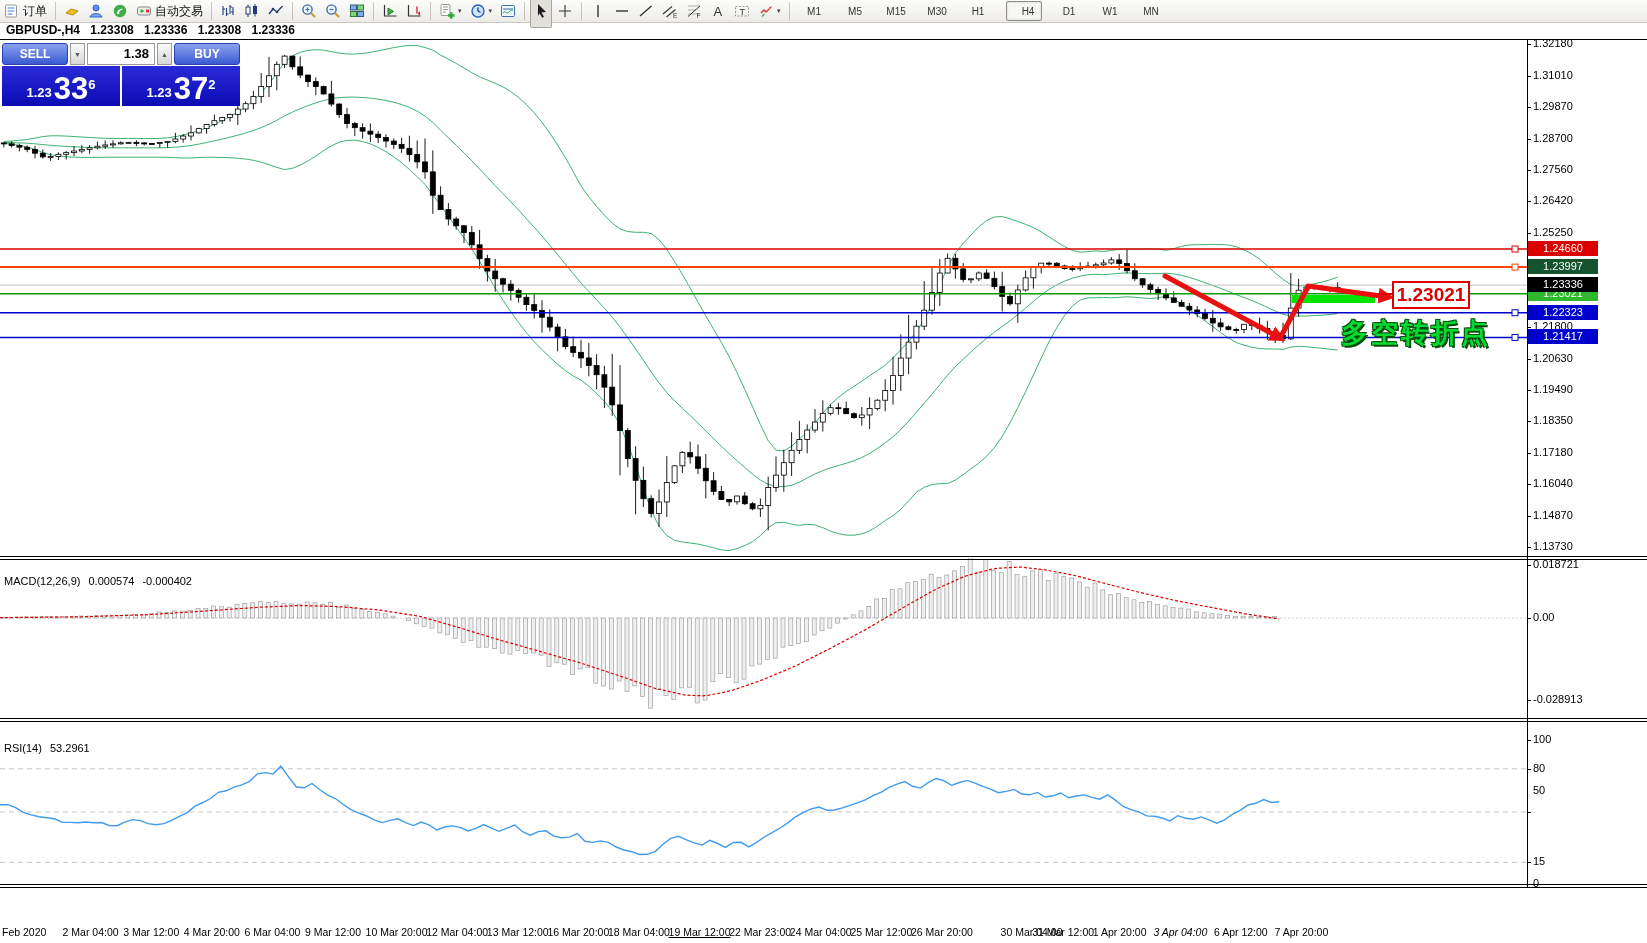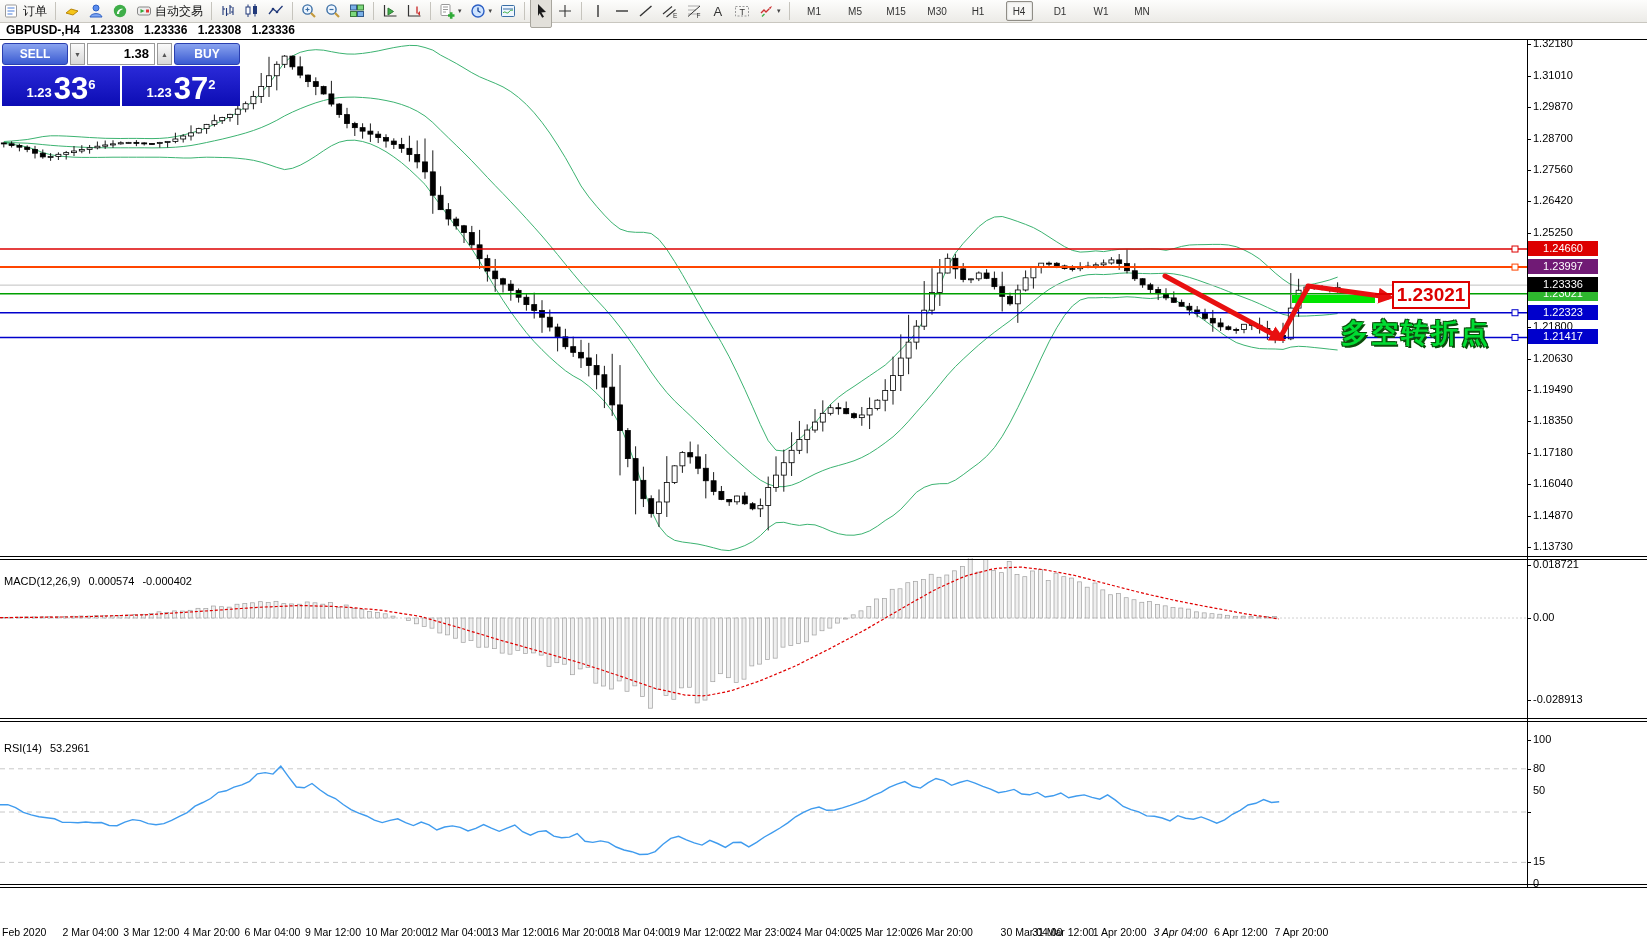--- a/index.html
+++ b/index.html
@@ -10,21 +10,21 @@
     background:linear-gradient(#fdfdfc,#ecebe7);border-bottom:1px solid #c9c7c0;
     display:flex;align-items:center;z-index:40;}
   .tb-btn{height:34px;min-width:22px;display:flex;align-items:center;justify-content:center;
     margin:0 1px;border:1px solid transparent;border-radius:2px;padding:0 2px;box-sizing:border-box;text-align:center;}
   .tb-btn.active{background:#e2e0da;border-color:#a8a69e;}
   .tb-label{font-size:12px;color:#111;margin-left:3px;white-space:nowrap;}
   .tb-dd{font-size:7px;color:#444;margin-left:3px;}
   .tb-sep{width:1px;height:18px;background:#c6c4bd;margin:0 4px;}
   .tf-btn{height:18px;min-width:25px;display:flex;align-items:center;justify-content:center;
     font-size:10px;color:#333;margin:0 7px;border:1px solid transparent;border-radius:2px;}
-  .tf-active{background:#f7f7f5;border-color:#8f8d86;box-shadow:inset 0 0 2px #bbb;}
+  .tf-active{background:#f7f7f5;border-color:#8f8d86;box-shadow:inset 0 0 2px #bbb;padding-left:9px;}
   
   .quote-line{position:absolute;left:6px;top:23px;height:16px;font-size:12px;font-weight:bold;
     color:#000;white-space:nowrap;z-index:5;}
   .quote-line span{margin-right:7px;}
   .hline-top{position:absolute;left:0;top:39px;width:1647px;height:1px;background:#000;}
   
   #main-svg{position:absolute;left:0;top:40px;}
   #macd-svg{position:absolute;left:0;top:558px;}
   #rsi-svg{position:absolute;left:0;top:722px;}
   .pane-sep{position:absolute;left:0;width:1647px;height:1px;background:#000;}
@@ -863,21 +863,21 @@
       <div class="ax-tick" style="top: 740px;"></div>
       <div class="ax-label" style="top: 761.8px;">80</div>
       <div class="ax-tick" style="top: 768.8px;"></div>
       <div class="ax-label" style="top: 784px;">50</div>
       <div class="ax-tick" style="top: 812px;"></div>
       <div class="ax-label" style="top: 855.4px;">15</div>
       <div class="ax-tick" style="top: 862.4px;"></div>
       <div class="ax-label" style="top: 877px;">0</div>
       <div class="ax-tick" style="top: 884px;"></div>
       <div class="ax-box" style="top: 241.017px; background: rgb(221, 0, 0);">1.24660</div>
-      <div class="ax-box" style="top: 259.092px; background: #701a75;">1.23997</div>
+      <div class="ax-box" style="top: 259.092px; background: #14532d;">1.23997</div>
       <div class="ax-box" style="top: 285.701px; background: rgb(46, 184, 46);">1.23021</div>
       <div class="ax-box" style="top: 304.73px; background: rgb(0, 0, 204);">1.22323</div>
       <div class="ax-box" style="top: 329.43px; background: rgb(0, 0, 204);">1.21417</div>
       <div class="ax-box" style="top: 277.113px; background: rgb(0, 0, 0);">1.23336</div>
     </div>
 
   <div class="ind-label" style="top:575px" id="macd-label">
     <span>MACD(12,26,9)</span>
     <span>0.000574</span>
     <span>-0.000402</span>
@@ -922,21 +922,21 @@
       <div class="date-label" style="left: 62.6px; text-align: center;">2 Mar 04:00</div>
       <div class="date-label" style="left: 123.2px; text-align: center;">3 Mar 12:00</div>
       <div class="date-label" style="left: 183.8px;">4 Mar 20:00</div>
       <div class="date-label" style="left: 244.4px;">6 Mar 04:00</div>
       <div class="date-label" style="left: 305px;">9 Mar 12:00</div>
       <div class="date-label" style="left: 365.6px;">10 Mar 20:00</div>
       <div class="date-label" style="left: 426.2px;">12 Mar 04:00</div>
       <div class="date-label" style="left: 486.8px;">13 Mar 12:00</div>
       <div class="date-label" style="left: 547.4px;">16 Mar 20:00</div>
       <div class="date-label" style="left: 608px;">18 Mar 04:00</div>
-      <div class="date-label" style="left: 668.6px;">19 Mar 12:00</div>
+      <div class="date-label" style="left: 668.6px; text-decoration: underline;">19 Mar 12:00</div>
       <div class="date-label" style="left: 729.2px;">22 Mar 23:00</div>
       <div class="date-label" style="left: 789.8px;">24 Mar 04:00</div>
       <div class="date-label" style="left: 850.4px;">25 Mar 12:00</div>
       <div class="date-label" style="left: 911px;">26 Mar 20:00</div>
       <div class="date-label" style="left: 971.6px; padding-left: 29px;">30 Mar 04:00</div>
       <div class="date-label" style="left: 1032.2px;">31 Mar 12:00</div>
       <div class="date-label" style="left: 1092.8px;">1 Apr 20:00</div>
       <div class="date-label" style="left: 1153.4px; font-style: italic;">3 Apr 04:00</div>
       <div class="date-label" style="left: 1214px;">6 Apr 12:00</div>
       <div class="date-label" style="left: 1274.6px;">7 Apr 20:00</div>

